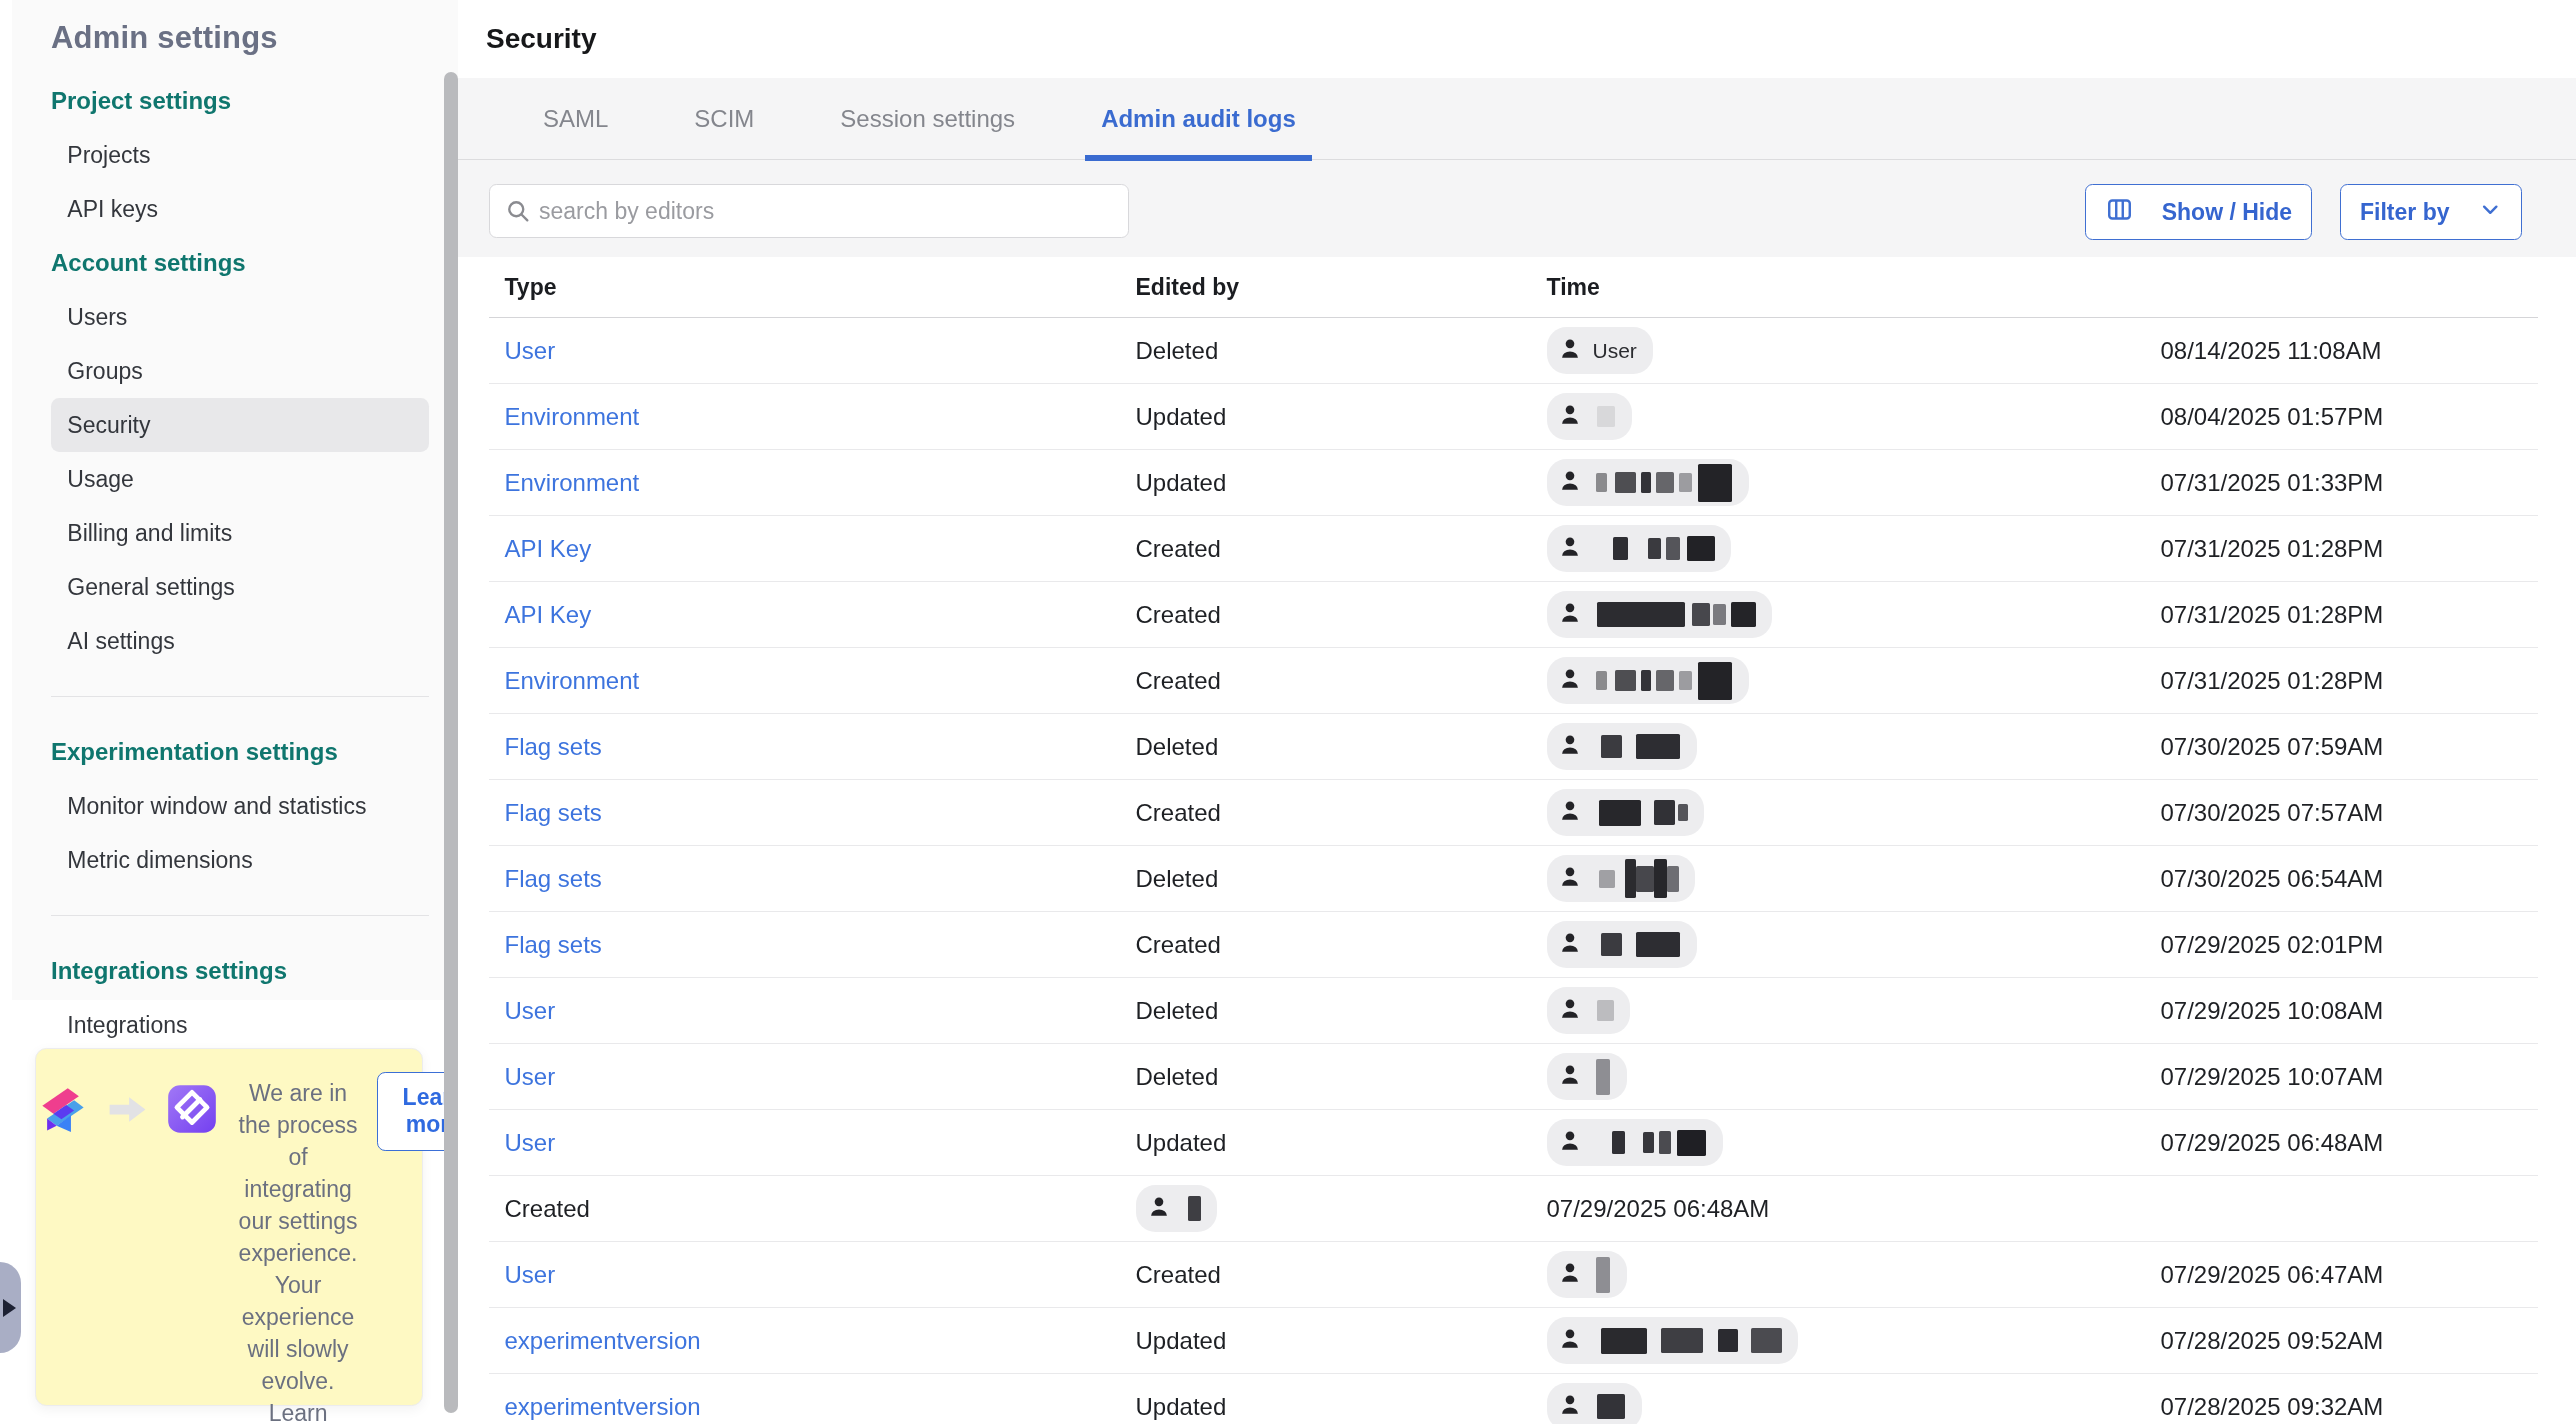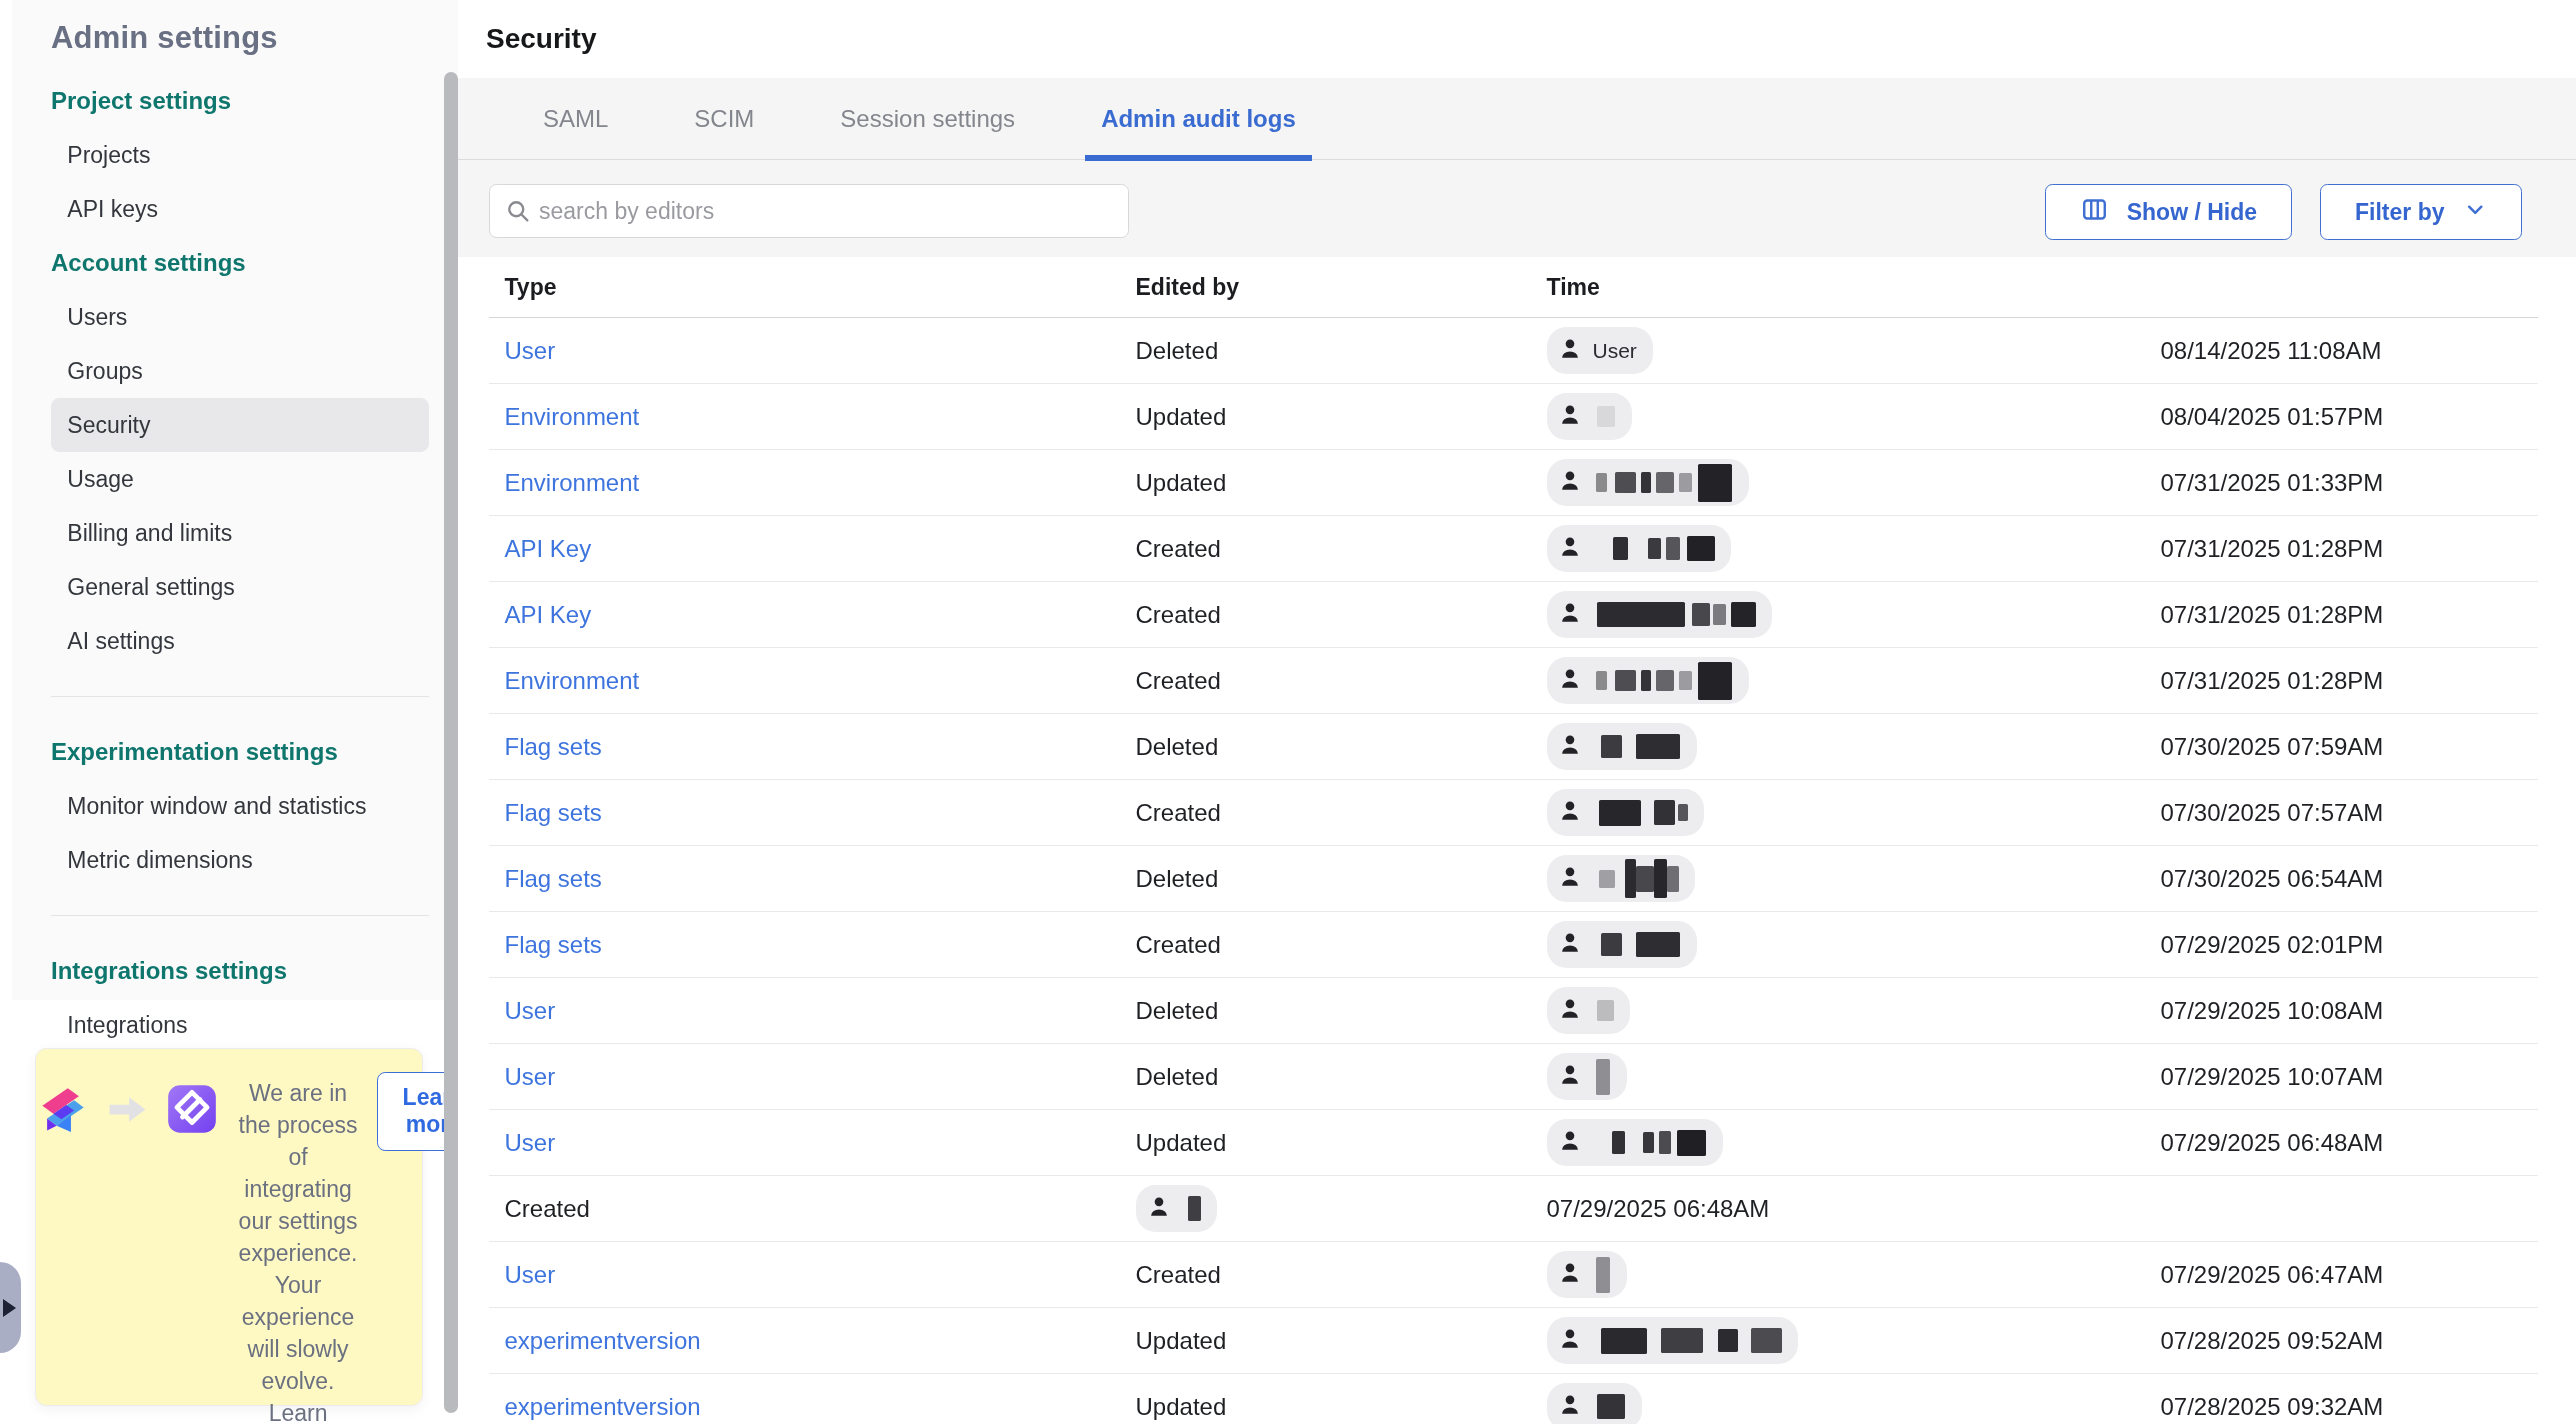--- a/index.html
+++ b/index.html
@@ -84,22 +84,22 @@
   .search-wrap{position:absolute;left:31px;top:0;width:640px;height:54px;}
   .search-input{
     width:100%;height:100%;box-sizing:border-box;border:1.6px solid #d8d8db;border-radius:7.4px;
     background:#fff;padding:0 16.3px 0 49px;font-size:23px;color:#1d4ed8;outline:none;
     font-family:"Liberation Sans",sans-serif;
   }
   .search-input::placeholder{color:#9a9ba0;}
   .search-icon{position:absolute;left:14.7px;top:13px;pointer-events:none;}
   .btn-row{position:absolute;right:54px;top:0;display:flex;gap:28px;}
   .blue-btn{
-    display:inline-flex;align-items:center;justify-content:center;gap:18px;
-    height:56px;padding:0 34px;border:1.6px solid #3f6fd2;border-radius:7.4px;background:#fff;
+    display:inline-flex;align-items:center;justify-content:center;gap:28px;
+    height:56px;padding:0 19px;border:1.6px solid #3f6fd2;border-radius:7.4px;background:#fff;
     font-size:23px;font-weight:600;color:#3565cf;cursor:pointer;box-sizing:border-box;white-space:nowrap;
   }
   
   .audit-table{position:absolute;top:257px;left:31px;right:38px;}
   .thead{
     display:grid;grid-template-columns:631px 411px 614px auto;align-items:center;
     height:60px;padding-left:15.5px;border-bottom:1.6px solid #d5d5d8;
     font-size:23px;font-weight:700;color:#1b1d21;
   }
   .trow{

